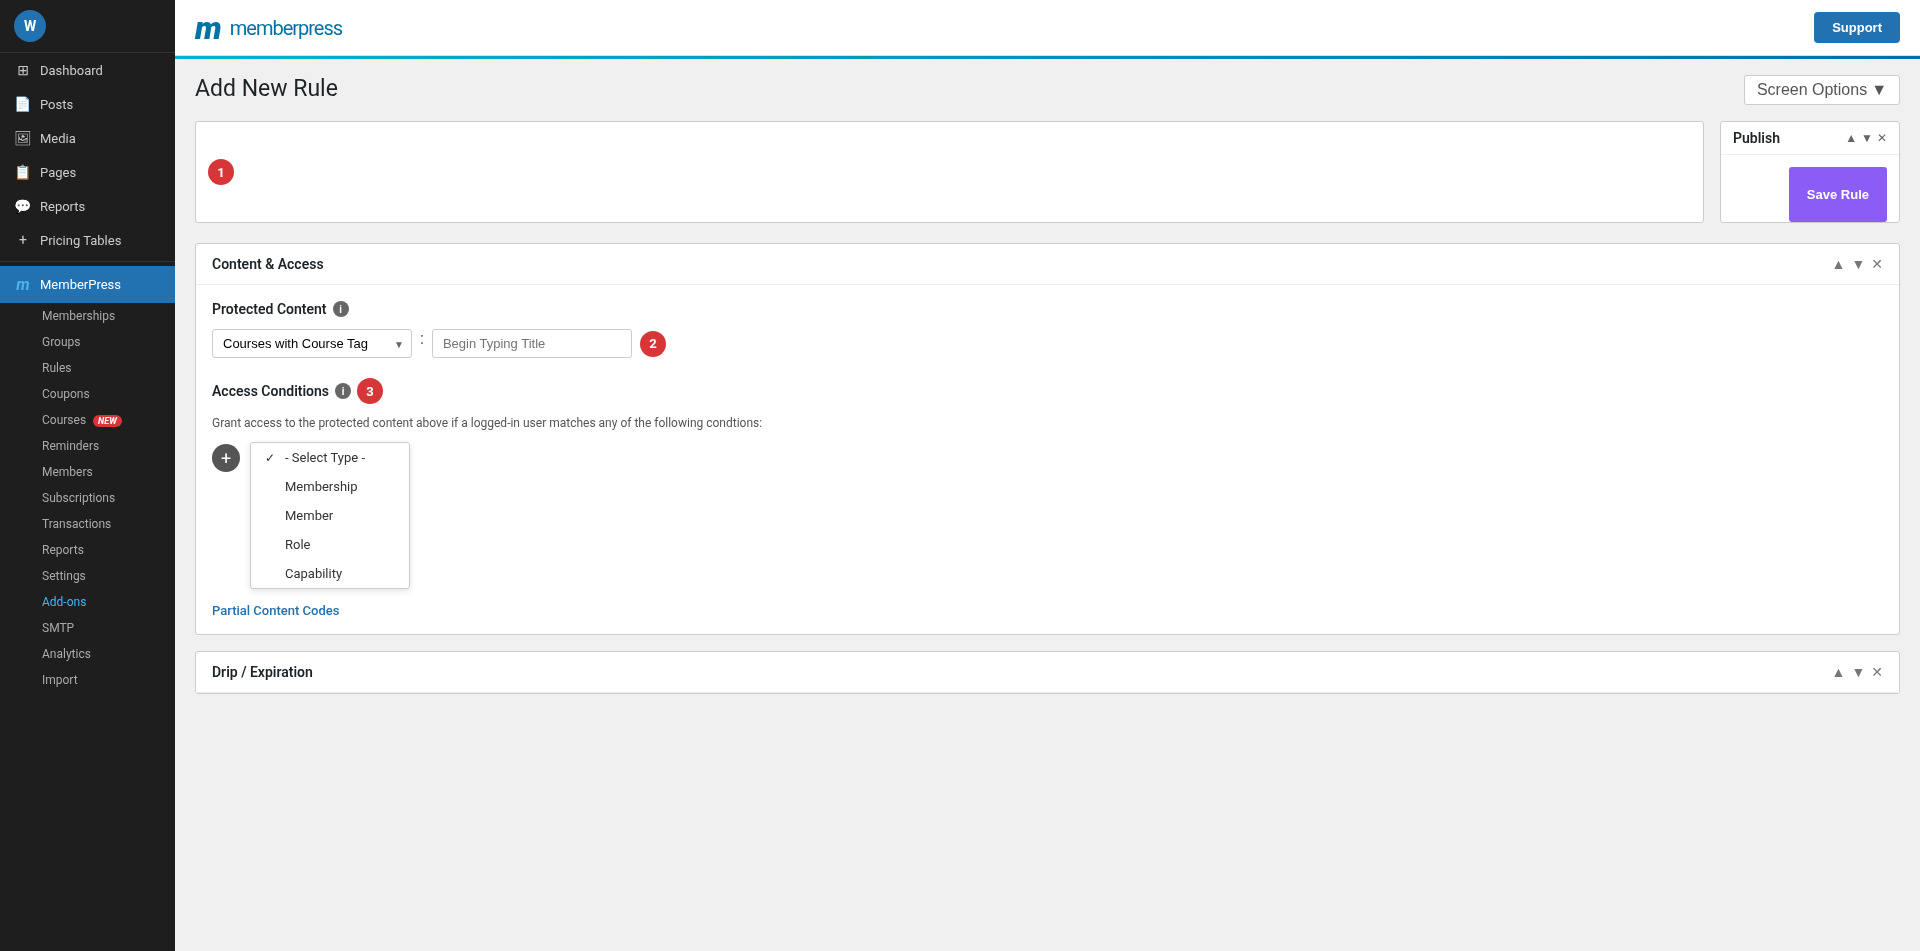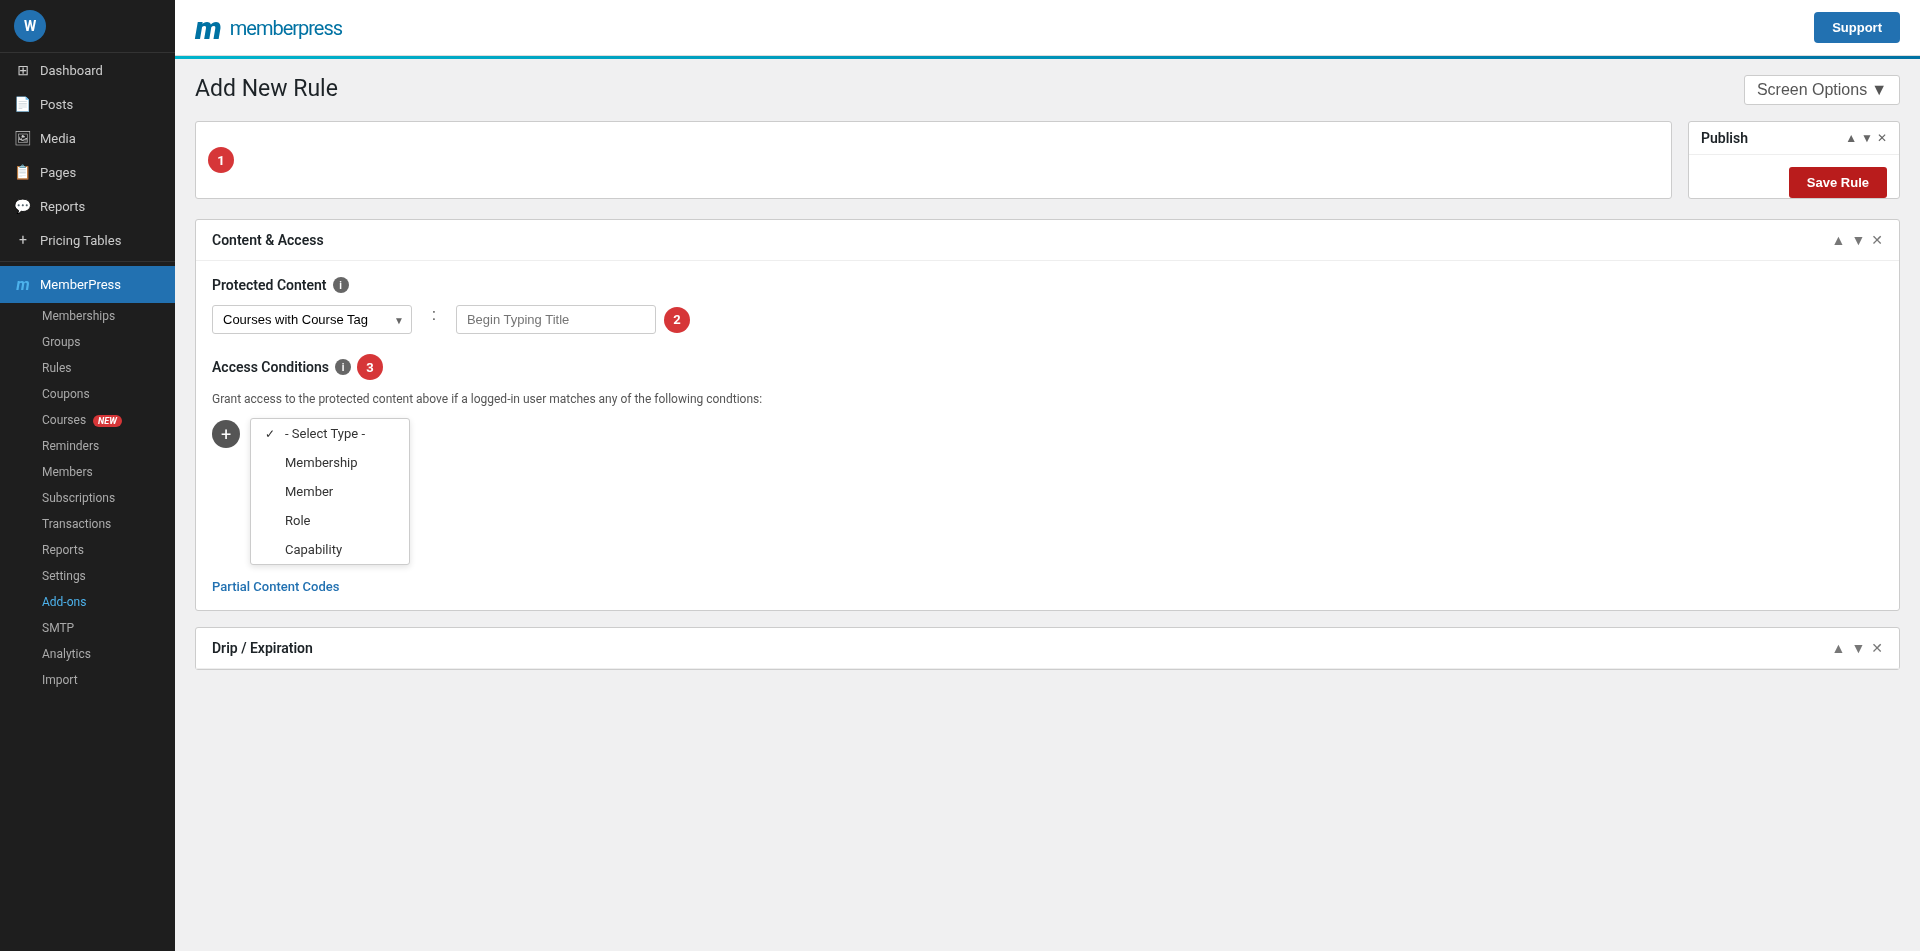--- a/index.html
+++ b/index.html
@@ -34,40 +34,40 @@
     .page-title { font-size: 23px; font-weight: 400; color: #1d2327; }
     .screen-options-btn { background: #fff; border: 1px solid #ccc; padding: 5px 12px; border-radius: 3px; cursor: pointer; font-size: 16px; color: #555; display: flex; align-items: center; gap: 4px; }
 
     
     .rule-title-row { display: flex; gap: 16px; margin-bottom: 20px; }
     .rule-title-input-wrap { flex: 1; display: flex; align-items: center; gap: 8px; background: #fff; border: 1px solid #ccc; border-radius: 3px; padding: 8px 12px; }
     .rule-title-input { border: none; outline: none; font-size: 20px; flex: 1; color: #333; }
     .step-badge { background: #d63638; color: white; border-radius: 50%; width: 26px; height: 26px; display: flex; align-items: center; justify-content: center; font-size: 13px; font-weight: bold; flex-shrink: 0; }
 
     
-    .publish-box { width: 212px; background: #fff; border: 1px solid #ccc; border-radius: 3px; flex-shrink: 0; }
+    .publish-box { width: 180px; background: #fff; border: 1px solid #ccc; border-radius: 3px; flex-shrink: 0; }
     .publish-header { display: flex; justify-content: space-between; align-items: center; padding: 8px 12px; border-bottom: 1px solid #eee; }
     .publish-title { font-weight: 600; font-size: 14px; }
     .publish-arrows { display: flex; gap: 4px; color: #666; font-size: 12px; }
     .publish-arrows span { cursor: pointer; }
     .publish-body { padding: 12px; }
-    .save-rule-btn { background: #b91c1c; color: white; border: none; padding: 8px 18px; border-radius: 3px; cursor: pointer; font-size: 13px; font-weight: 600; float: right; }
+    .save-rule-btn { background: #8b5cf6; color: white; border: none; padding: 20px 18px; border-radius: 3px; cursor: pointer; font-size: 13px; font-weight: 600; float: right; }
 
     
     .card { background: #fff; border: 1px solid #ccc; border-radius: 3px; margin-bottom: 16px; }
     .card-header { display: flex; justify-content: space-between; align-items: center; padding: 12px 16px; border-bottom: 1px solid #eee; }
     .card-title { font-size: 14px; font-weight: 600; color: #1d2327; }
     .card-controls { display: flex; gap: 6px; color: #777; font-size: 14px; }
     .card-controls span { cursor: pointer; }
     .card-body { padding: 16px; }
 
     
     .section-label { font-size: 14px; font-weight: 600; margin-bottom: 12px; display: flex; align-items: center; gap: 6px; }
     .info-icon { background: #666; color: white; border-radius: 50%; width: 16px; height: 16px; display: inline-flex; align-items: center; justify-content: center; font-size: 10px; font-weight: bold; cursor: pointer; }
-    .content-row { display: flex; align-items: flex-start; gap: 20px; }
+    .content-row { display: flex; align-items: flex-start; gap: 8px; }
     .content-select { padding: 6px 28px 6px 10px; border: 1px solid #ccc; border-radius: 3px; font-size: 13px; background: #fff; appearance: none; cursor: pointer; min-width: 200px; }
     .select-wrap { position: relative; display: inline-block; }
     .select-wrap::after { content: "▼"; position: absolute; right: 8px; top: 50%; transform: translateY(-50%); font-size: 10px; color: #666; pointer-events: none; }
     .colon { font-size: 16px; color: #555; }
     .title-input { padding: 6px 10px; border: 1px solid #ccc; border-radius: 3px; font-size: 13px; color: #999; min-width: 200px; }
 
     
     .access-section { margin-top: 20px; }
     .access-grant-text { font-size: 12px; color: #555; margin-bottom: 12px; }
     .access-row { display: flex; align-items: flex-start; gap: 10px; }

